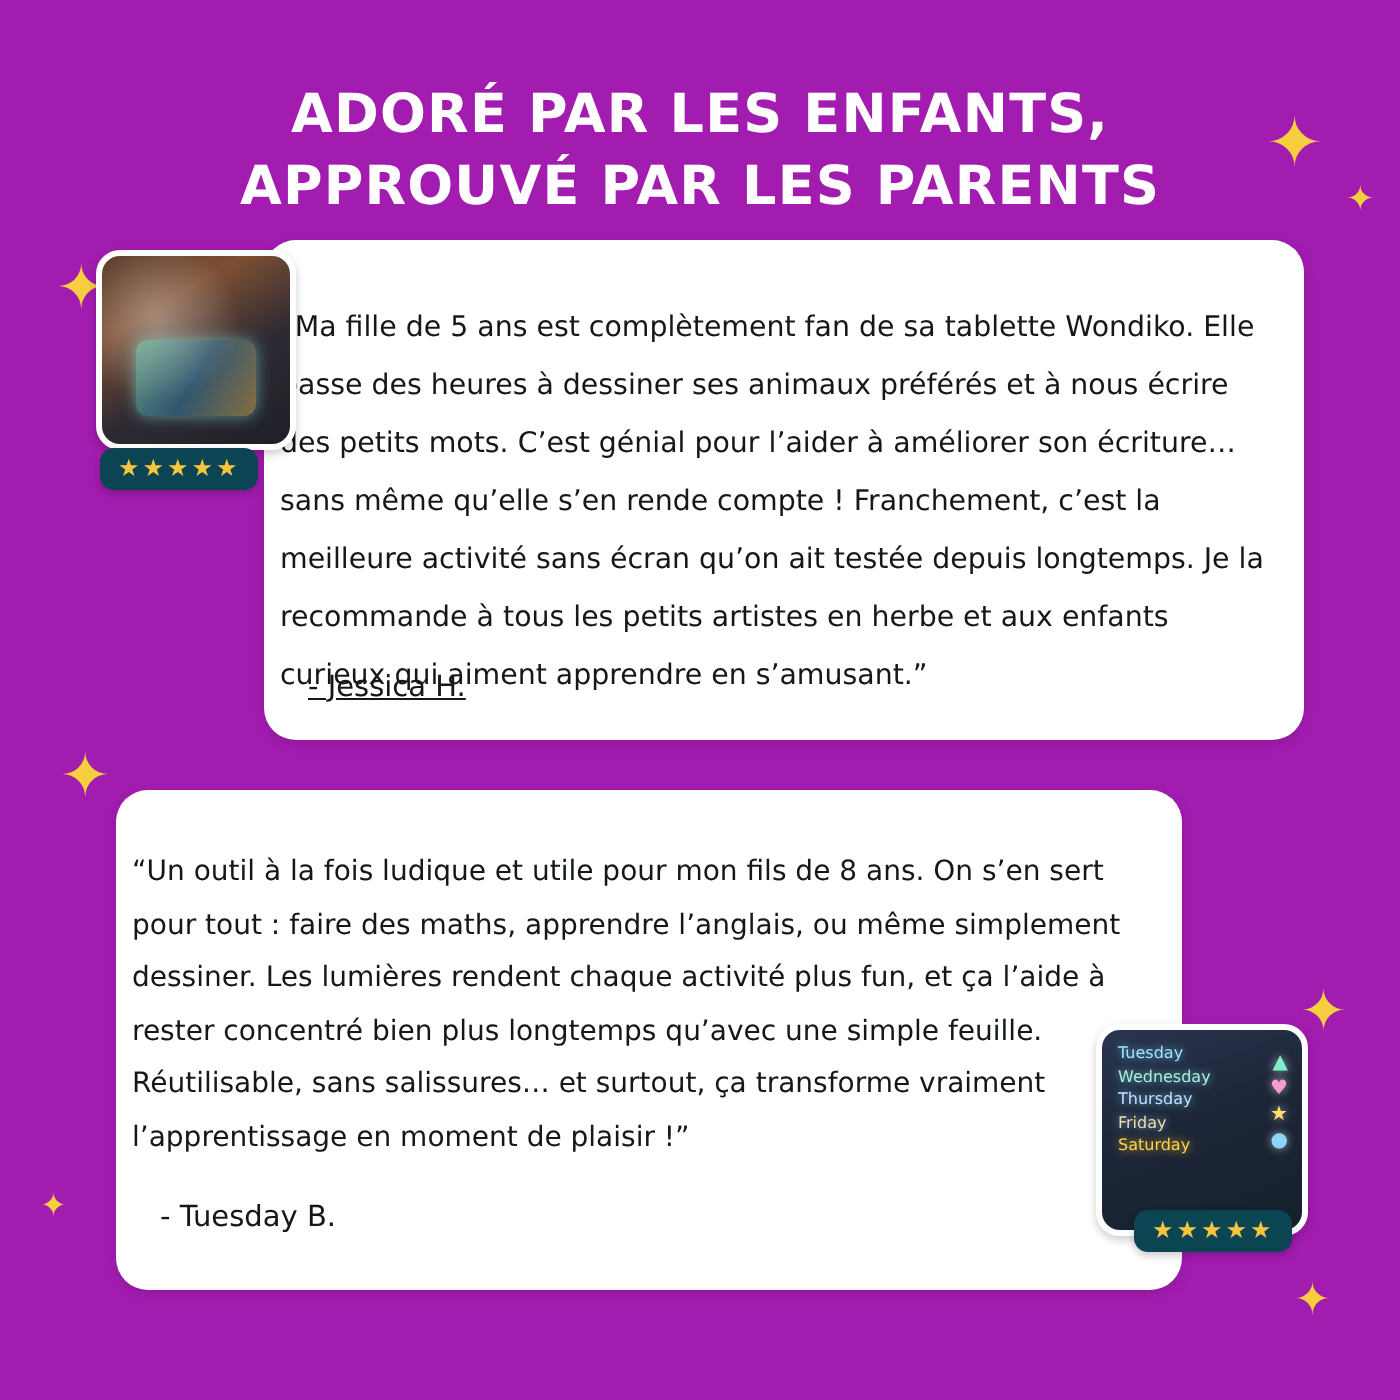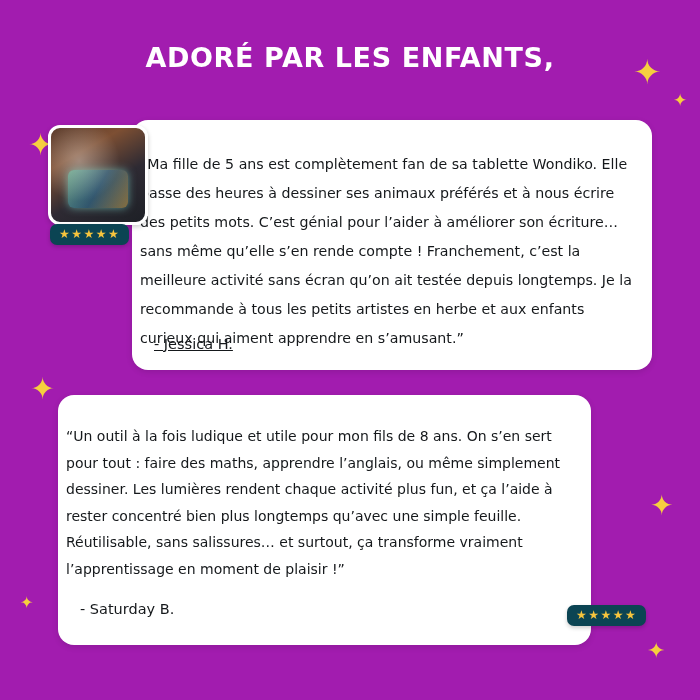--- a/index.html
+++ b/index.html
@@ -188,38 +188,54 @@
   #rating-1 { left: 50px; top: 224px; }
   #rating-2 { left: 567px; top: 605px; }
 </style>
 </head>
 <body>
 
 <div id="page">
 
   <h1 class="heading">
     <span>ADORÉ PAR LES ENFANTS,</span>
+    <span class="line2">APPROUVÉ PAR LES PARENTS</span>
   </h1>
 
   <span class="sparkle star4 spark-a">✦</span>
   <span class="sparkle star4 spark-b">✦</span>
   <span class="sparkle star4 spark-c">✦</span>
   <span class="sparkle star4 spark-d">✦</span>
   <span class="sparkle star4 spark-e">✦</span>
   <span class="sparkle star4 spark-f">✦</span>
   <span class="sparkle star4 spark-g">✦</span>
 
   <div class="card" id="card-1">
     <p class="quote-body">“Ma fille de 5 ans est complètement fan de sa tablette Wondiko. Elle passe des heures à dessiner ses animaux préférés et à nous écrire des petits mots. C’est génial pour l’aider à améliorer son écriture… sans même qu’elle s’en rende compte ! Franchement, c’est la meilleure activité sans écran qu’on ait testée depuis longtemps. Je la recommande à tous les petits artistes en herbe et aux enfants curieux qui aiment apprendre en s’amusant.”</p>
     <p class="quote-author">- Jessica H.</p>
   </div>
 
   <div class="avatar" id="avatar-1"></div>
   <div class="rating" id="rating-1">★★★★★</div>
 
   <div class="card" id="card-2">
     <p class="quote-body">“Un outil à la fois ludique et utile pour mon fils de 8 ans. On s’en sert pour tout : faire des maths, apprendre l’anglais, ou même simplement dessiner. Les lumières rendent chaque activité plus fun, et ça l’aide à rester concentré bien plus longtemps qu’avec une simple feuille. Réutilisable, sans salissures… et surtout, ça transforme vraiment l’apprentissage en moment de plaisir !”</p>
-    <p class="quote-author">- Saturday B.</p>
+    <p class="quote-author">- Tuesday B.</p>
   </div>
 
+  <div class="avatar" id="avatar-2">
+    <div class="avatar-words">
+      <div class="w1">Tuesday</div>
+      <div class="w2">Wednesday</div>
+      <div class="w3">Thursday</div>
+      <div class="w4">Friday</div>
+      <div class="w5">Saturday</div>
+    </div>
+    <div class="avatar-glyphs">
+      <span class="g1">▲</span>
+      <span class="g2">♥</span>
+      <span class="g3">★</span>
+      <span class="g4">●</span>
+    </div>
+  </div>
   <div class="rating" id="rating-2">★★★★★</div>
 
 </div>
 
 </body></html>

